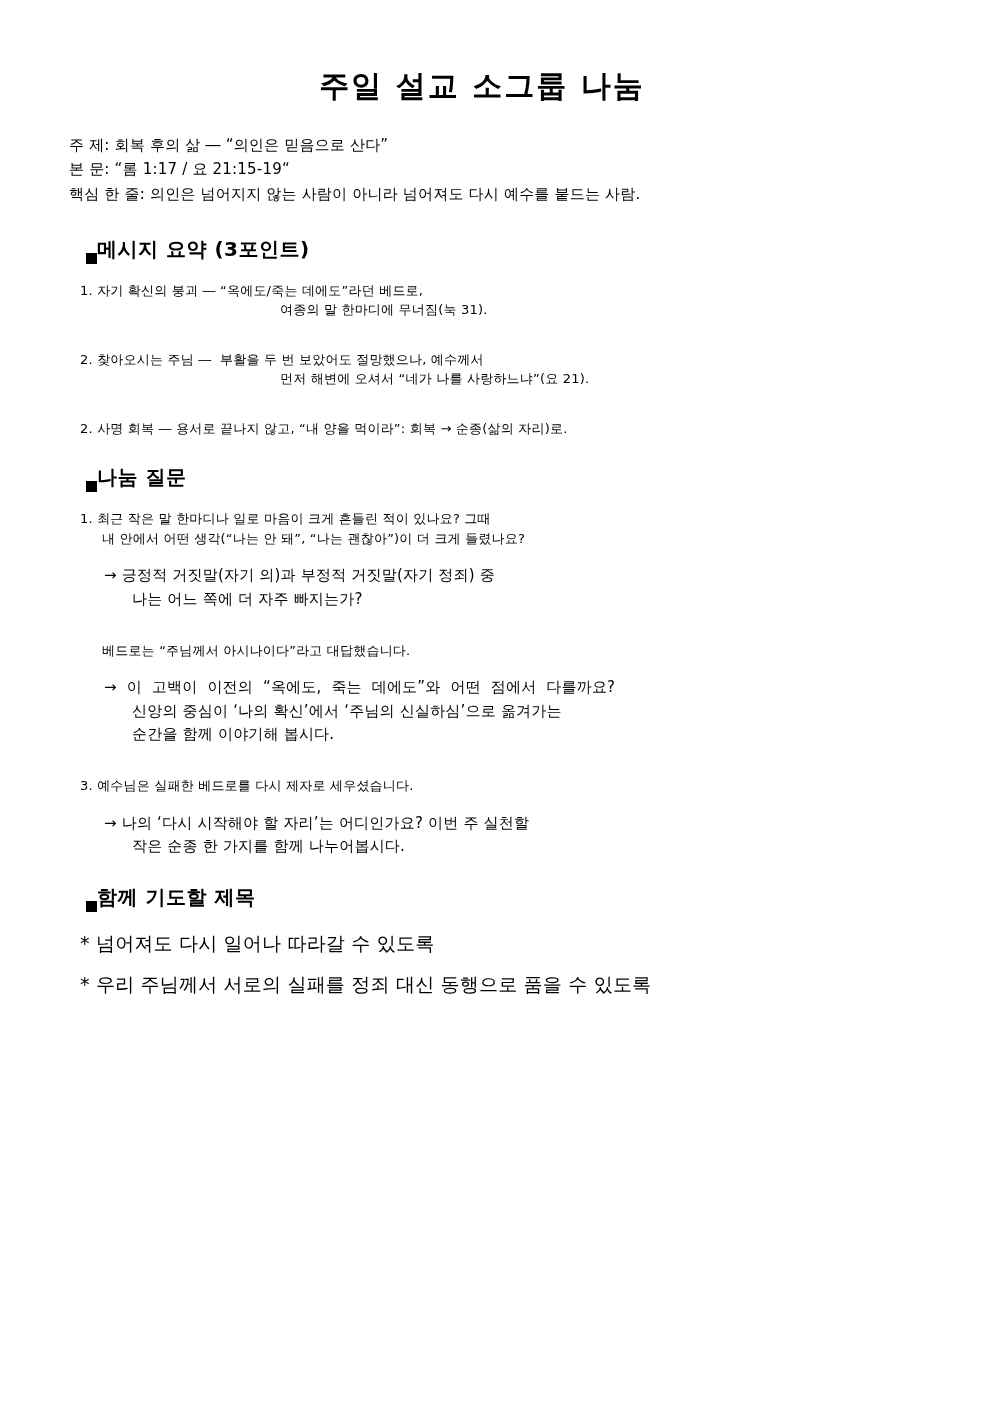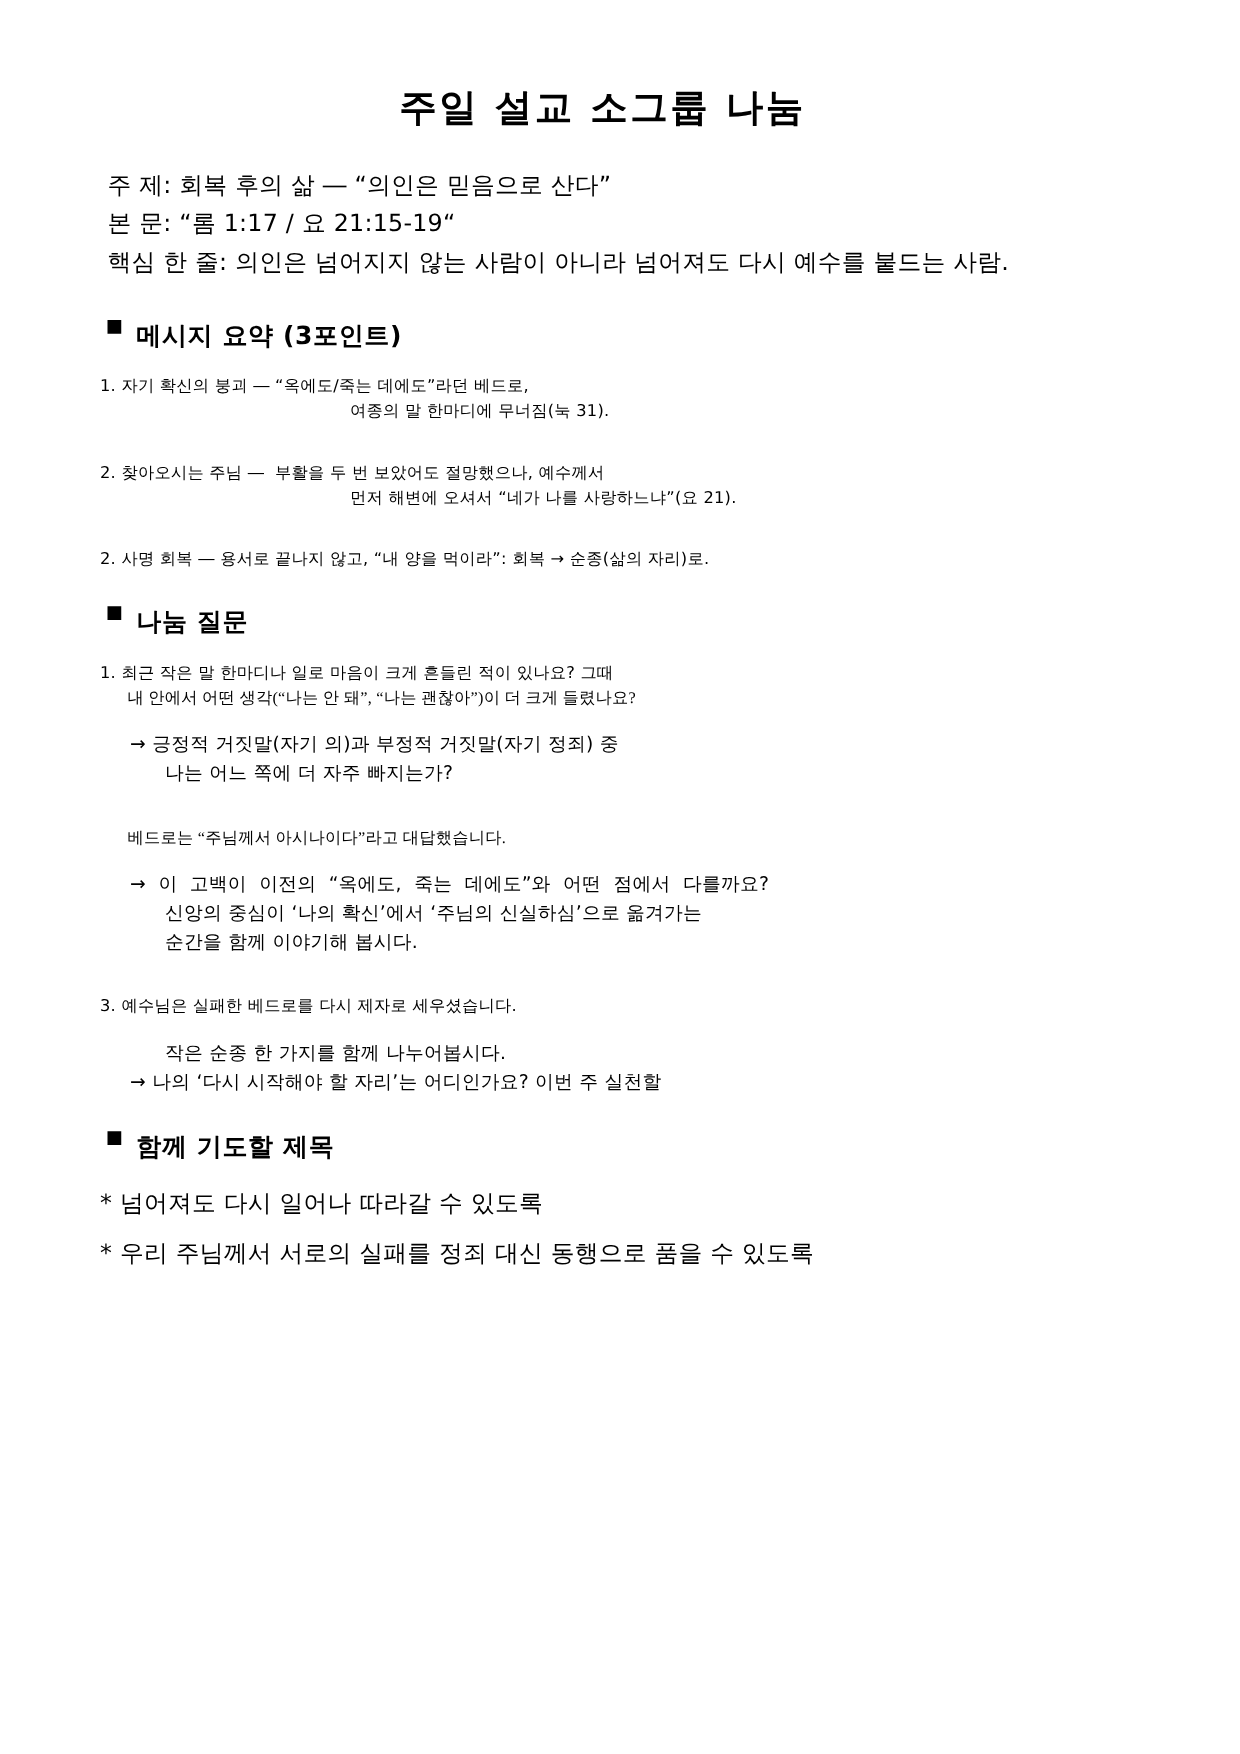--- a/index.html
+++ b/index.html
@@ -22,36 +22,35 @@
     position: relative;
   }
   .doc-title {
     text-align: center;
     font-size: 30px;
     font-weight: bold;
     letter-spacing: 2px;
     margin: 14px 0 26px 0;
   }
   .meta-block {
-    font-size: 19px;
+    font-size: 15px;
     line-height: 1.62;
-    margin: 0 0 30px 24px;
+    margin: 0 0 30px 7px;
     letter-spacing: 0.2px;
   }
   .meta-line {
     white-space: pre-wrap;
   }
   .section-head {
     font-size: 20px;
     font-weight: bold;
     margin: 26px 0 18px 24px;
     letter-spacing: 0.5px;
     display: flex;
-    align-items: flex-start;
-    gap: 12px;
+    align-items: flex-end;
   }
   .bullet-square {
     display: inline-block;
     width: 11px;
     height: 11px;
     background: #000;
     flex: 0 0 auto;
     position: relative;
     top: 1px;
   }
@@ -60,21 +59,21 @@
     line-height: 1.5;
     margin: 0 0 22px 0;
     padding-left: 18px;
     letter-spacing: 0.2px;
   }
   .num-item .ln {
     display: block;
     white-space: pre-wrap;
   }
   .num-item .ln.indent-1 { padding-left: 200px; }
-  .num-item .ln.indent-2 { padding-left: 22px; font-family: Liberation Serif, serif; }
+  .num-item .ln.indent-2 { padding-left: 22px; }
   .arrow-item {
     font-size: 15px;
     line-height: 1.55;
     margin: 0 0 22px 0;
     padding-left: 42px;
     letter-spacing: 0.2px;
   }
   .arrow-item .ln {
     display: block;
     white-space: pre-wrap;
@@ -153,22 +152,22 @@
       <span class="ln cont">신앙의 중심이 ‘나의 확신’에서 ‘주님의 신실하심’으로 옮겨가는</span>
       <span class="ln cont">순간을 함께 이야기해 봅시다.</span>
     </div>
 
     <div class="block-gap-sm"></div>
 
     <div class="num-item">
       <span class="ln">3. 예수님은 실패한 베드로를 다시 제자로 세우셨습니다.</span>
     </div>
     <div class="arrow-item">
+      <span class="ln">→ 나의 ‘다시 시작해야 할 자리’는 어디인가요? 이번 주 실천할</span>
       <span class="ln cont">작은 순종 한 가지를 함께 나누어봅시다.</span>
-      <span class="ln">→ 나의 ‘다시 시작해야 할 자리’는 어디인가요? 이번 주 실천할</span>
     </div>
   </div>
 
   <div class="section">
     <div class="section-head">
       <span class="bullet-square"></span>
       <span>함께 기도할 제목</span>
     </div>
 
     <div class="prayer-line">* 넘어져도 다시 일어나 따라갈 수 있도록</div>

